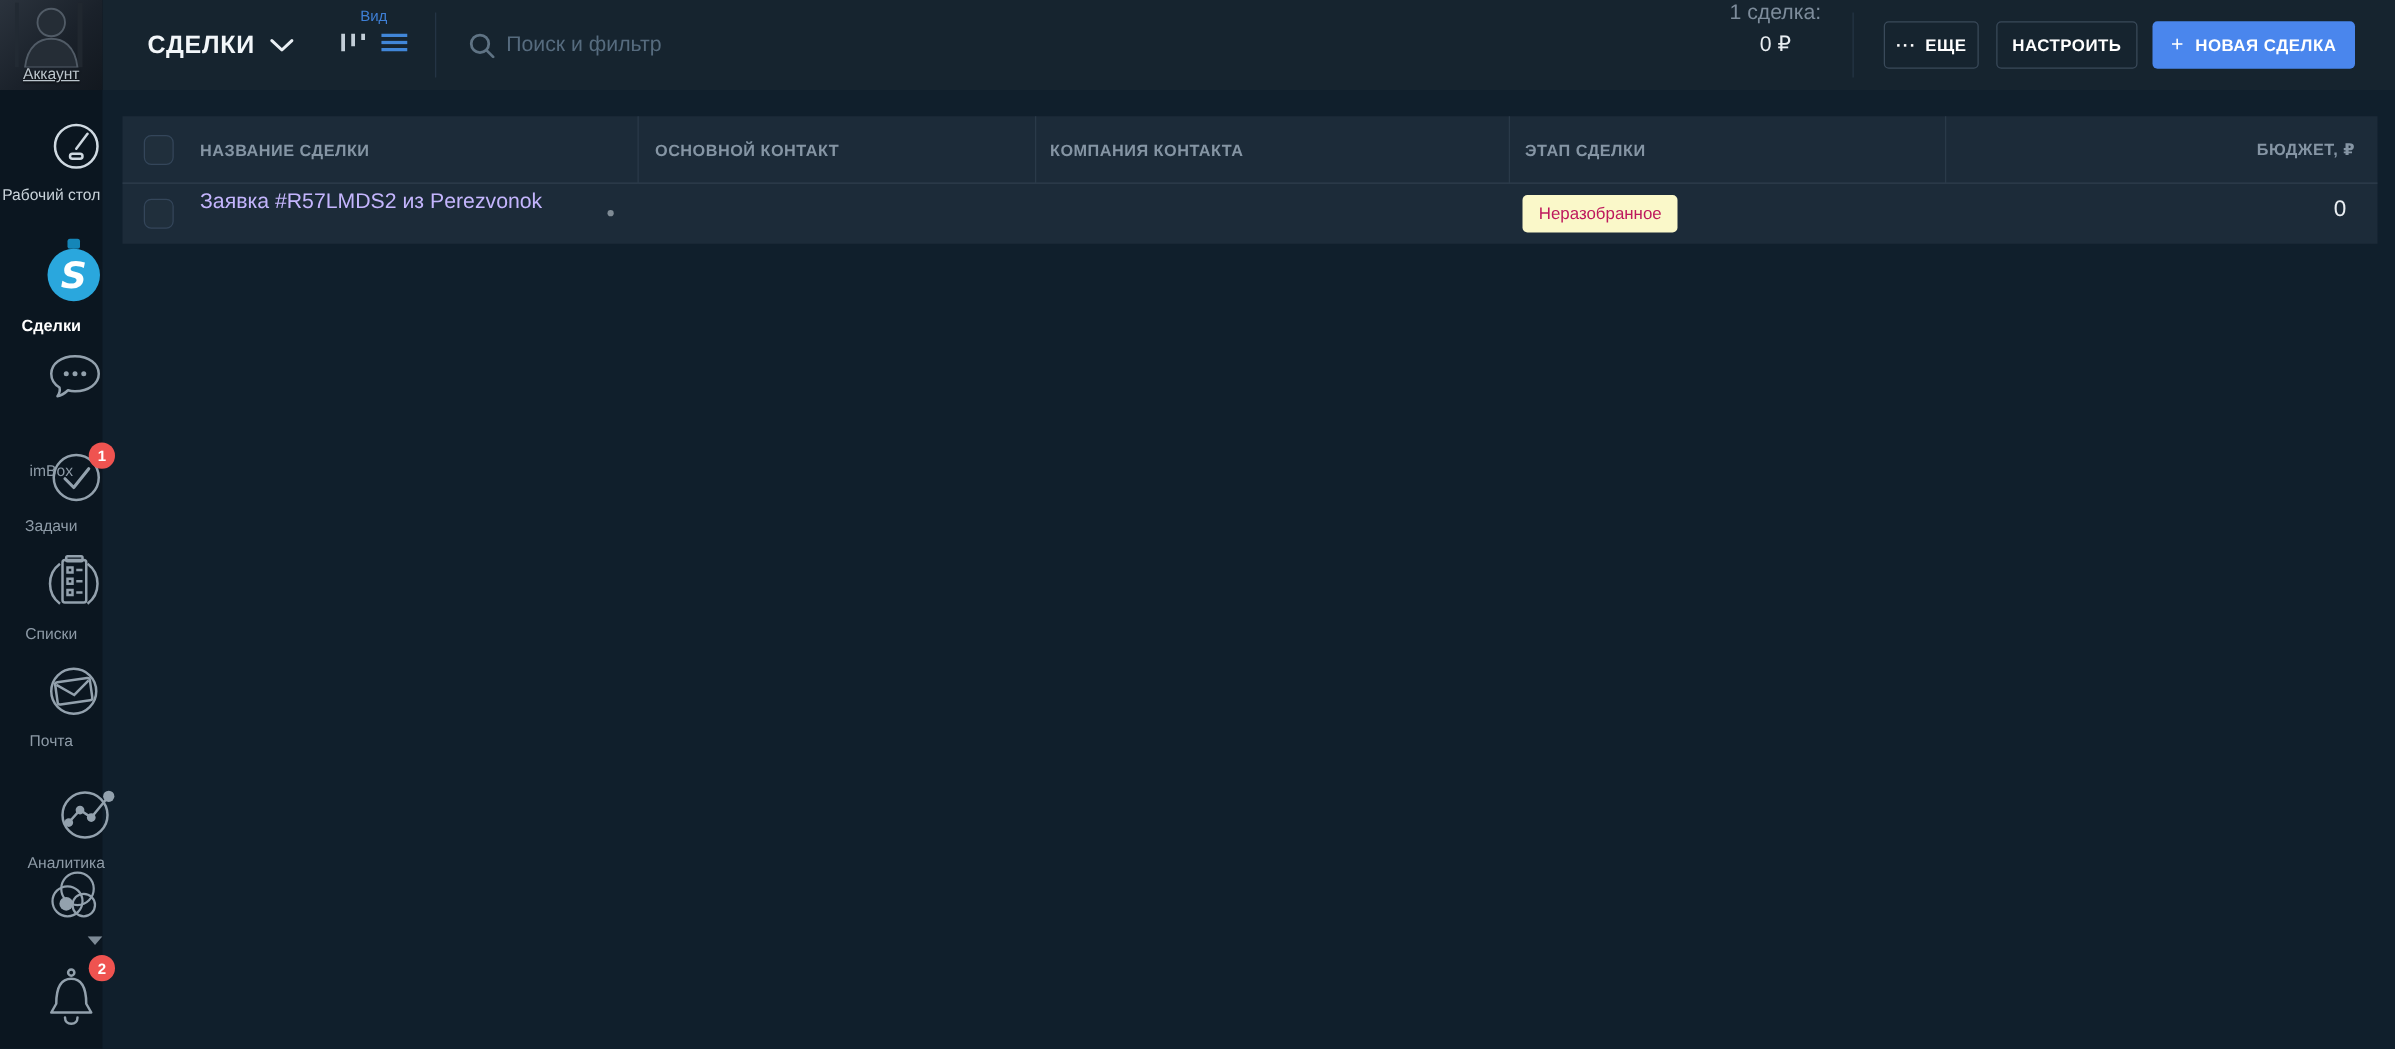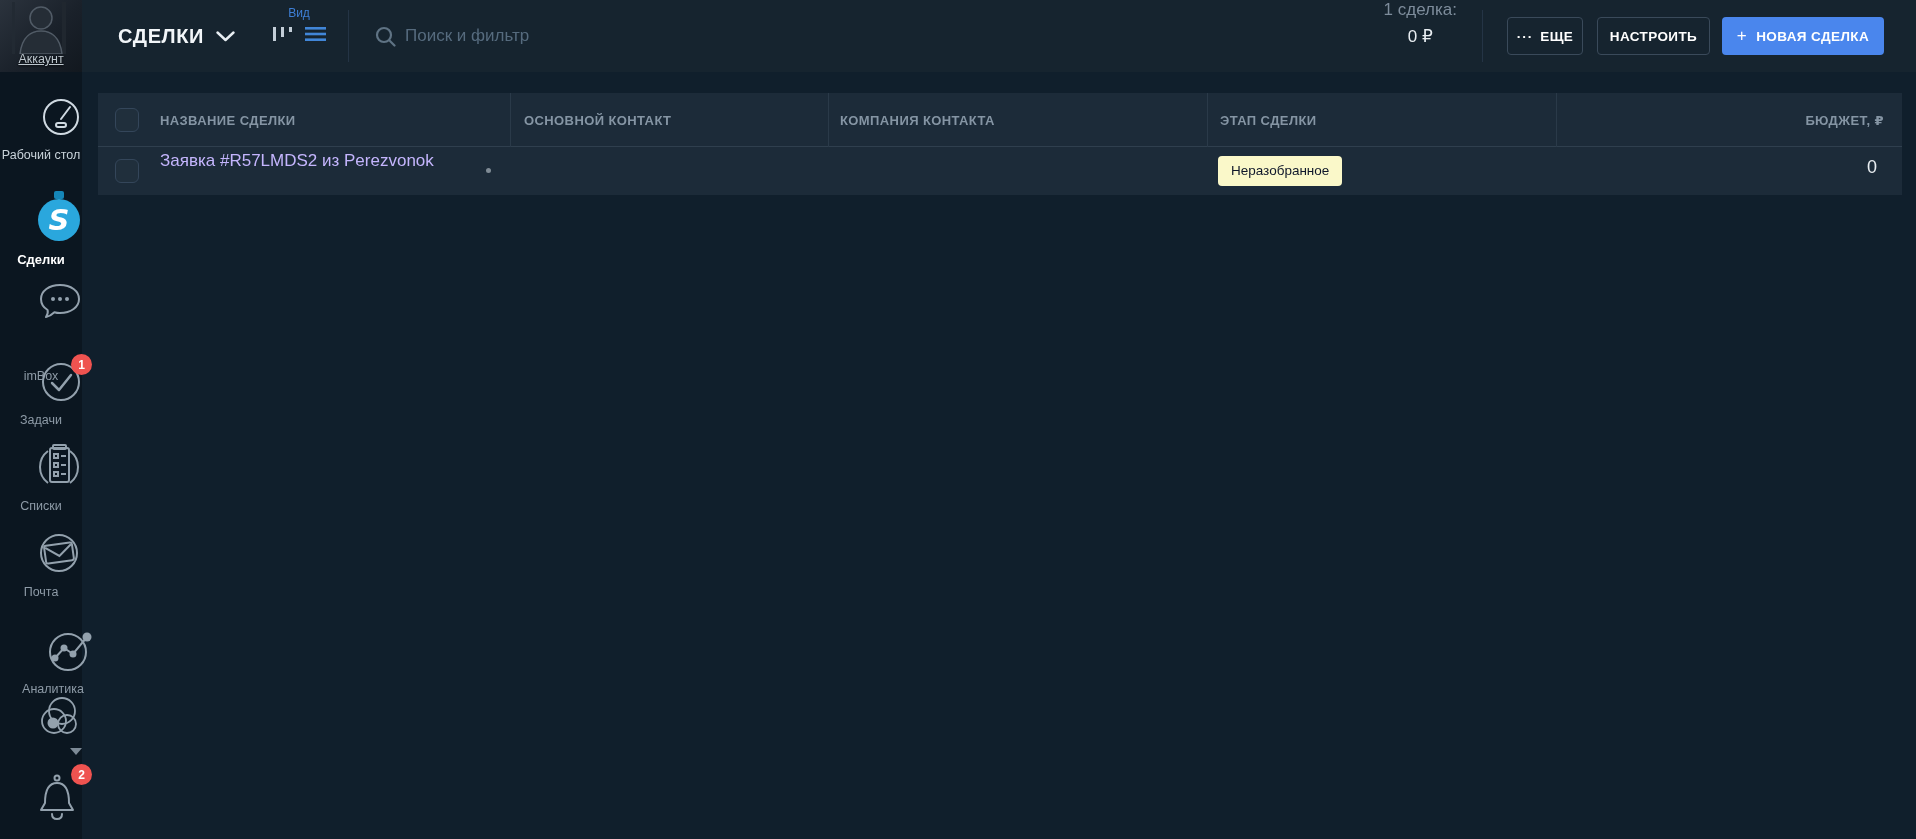--- a/index.html
+++ b/index.html
@@ -43,21 +43,21 @@
 
   
   .panel { position:absolute; left:98px; top:93px; width:1804px; height:102px; background:#1c2b39; }
   .thead { position:absolute; left:0; top:0; width:1804px; height:54px; border-bottom:1px solid #2f3f4e; }
   .col-sep { position:absolute; top:0; width:1px; height:54px; background:#2a3a49; }
   .th { position:absolute; top:0; height:54px; display:flex; align-items:center; font-size:13px; font-weight:bold; color:#8595a4; letter-spacing:.4px; white-space:nowrap; }
   .trow { position:absolute; left:0; top:55px; width:1804px; height:47px; }
   .checkbox { position:absolute; width:24px; height:24px; border:1px solid #34465a; border-radius:6px; background:rgba(255,255,255,0.02); cursor:pointer; }
   .deal-link { position:absolute; left:62px; top:3px; font-size:17px; color:#c4b5fd; text-decoration:none; white-space:nowrap; cursor:pointer; }
   .row-dot { position:absolute; left:388px; top:20px; width:5px; height:5px; border-radius:50%; background:#7f8b95; }
-  .stage-badge { position:absolute; left:1120px; top:8px; height:30px; line-height:30px; padding:0 13px; background:#faf8c9; border-radius:4px; font-size:13.5px; color:#0f172a; cursor:pointer; white-space:nowrap; }
+  .stage-badge { position:absolute; left:1120px; top:8px; height:30px; line-height:30px; padding:0 13px; background:#faf8c9; border-radius:4px; font-size:13.5px; color:#be185d; cursor:pointer; white-space:nowrap; }
   .budget-cell { position:absolute; right:25px; top:9px; font-size:18px; color:#e9eef2; }
 </style>
 </head>
 <body>
 
 <div id="app">
 
   <nav class="sidebar">
 
     <div class="avatar-block">

